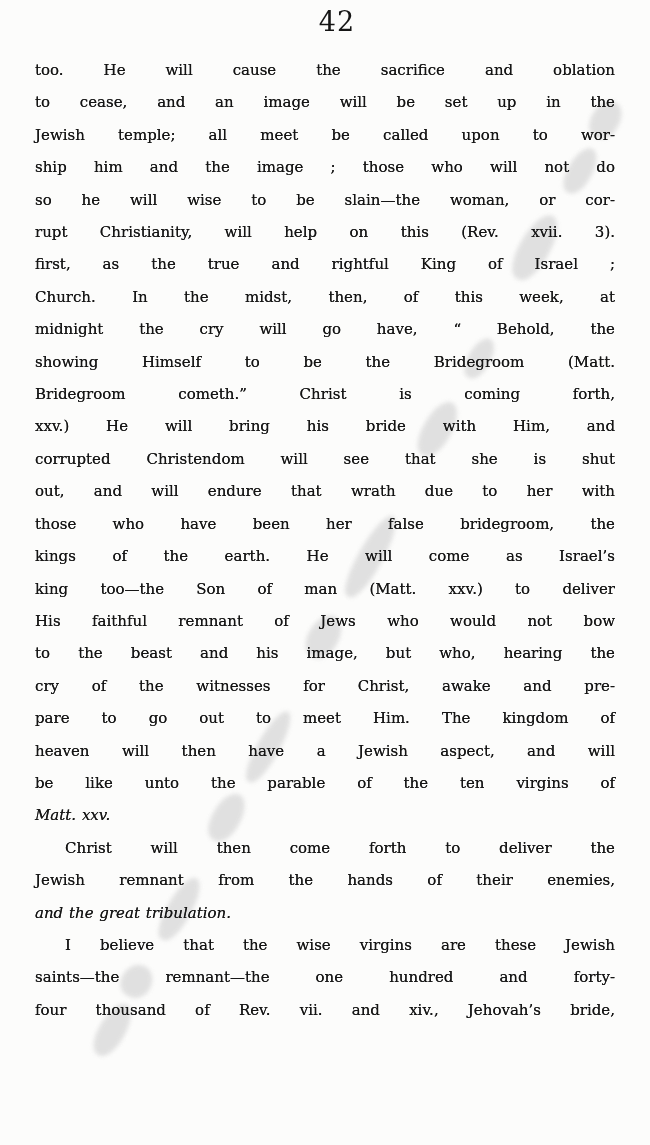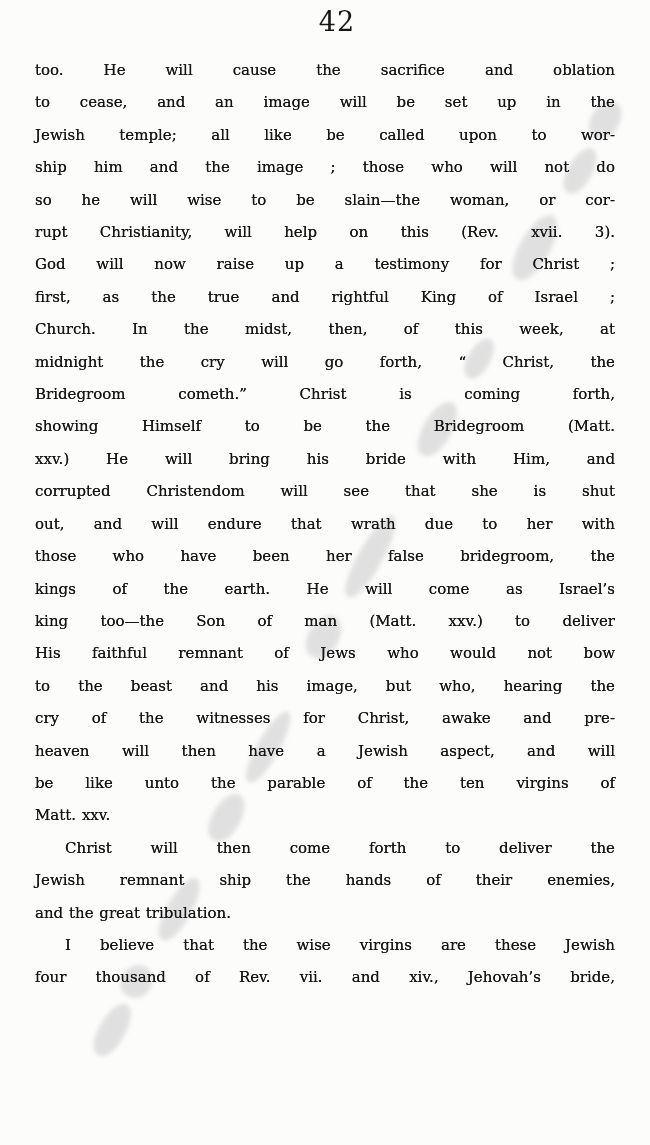--- a/index.html
+++ b/index.html
@@ -51,21 +51,21 @@
   }
   .line {
     font-size: 15px;
     line-height: 32.4px;
     white-space: normal;
     text-align: justify;
     text-align-last: justify;
     text-shadow: 0 0 0.55px rgba(10,10,10,0.85);
     word-spacing: 1px;
   }
-  .line.no-just { text-align-last: left; }
+  .line.no-just { text-align-last: left; font-style: italic; }
   .line.indent { text-indent: 30px; }
 </style>
 </head>
 <body>
 
 <div id="page">
 
   <div id="watermark">
     <span class="blob" style="left:18px;  top:10px; width:58px; height:26px;"></span>
     <span class="blob" style="left:84px;  top:6px;  width:34px; height:30px;"></span>
@@ -79,42 +79,43 @@
     <span class="blob" style="left:900px; top:6px;  width:72px; height:30px;"></span>
     <span class="blob" style="left:1000px;top:12px; width:50px; height:24px;"></span>
     <span class="blob" style="left:1062px;top:8px;  width:40px; height:28px;"></span>
   </div>
 
   <div id="page-number">42</div>
 
   <div id="text-block">
       <div class="line">too.  He will cause the sacrifice and oblation</div>
       <div class="line">to cease, and an image will be set up in the</div>
-      <div class="line">Jewish temple; all like be called upon to wor-</div>
+      <div class="line">Jewish temple; all meet be called upon to wor-</div>
       <div class="line">ship him and the image ; those who will not do</div>
       <div class="line">so he will wise to be slain—the woman, or cor-</div>
       <div class="line">rupt Christianity, will help on this (Rev. xvii. 3).</div>
-      <div class="line">God will now raise up a testimony for Christ ;</div>
       <div class="line">first, as the true and rightful King of Israel ;</div>
       <div class="line">Church.  In the midst, then, of this week, at</div>
-      <div class="line">midnight the cry will go forth, “ Christ, the</div>
+      <div class="line">midnight the cry will go have, “ Behold, the</div>
+      <div class="line">showing Himself to be the Bridegroom (Matt.</div>
       <div class="line">Bridegroom cometh.”  Christ is coming forth,</div>
-      <div class="line">showing Himself to be the Bridegroom (Matt.</div>
       <div class="line">xxv.)  He will bring his bride with Him, and</div>
       <div class="line">corrupted Christendom will see that she is shut</div>
       <div class="line">out, and will endure that wrath due to her with</div>
       <div class="line">those who have been her false bridegroom, the</div>
       <div class="line">kings of the earth.  He will come as Israel’s</div>
       <div class="line">king too—the Son of man (Matt. xxv.) to deliver</div>
       <div class="line">His faithful remnant of Jews who would not bow</div>
       <div class="line">to the beast and his image, but who, hearing the</div>
       <div class="line">cry of the witnesses for Christ, awake and pre-</div>
+      <div class="line">pare to go out to meet Him.  The kingdom of</div>
       <div class="line">heaven will then have a Jewish aspect, and will</div>
       <div class="line">be like unto the parable of the ten virgins of</div>
       <div class="line no-just">Matt. xxv.</div>
       <div class="line indent">Christ will then come forth to deliver the</div>
-      <div class="line">Jewish remnant ship the hands of their enemies,</div>
+      <div class="line">Jewish remnant from the hands of their enemies,</div>
       <div class="line no-just">and the great tribulation.</div>
       <div class="line indent">I believe that the wise virgins are these Jewish</div>
+      <div class="line">saints—the remnant—the one hundred and forty-</div>
       <div class="line">four thousand of Rev. vii. and xiv., Jehovah’s bride,</div>
     </div>
 
 </div>
 
 </body></html>

